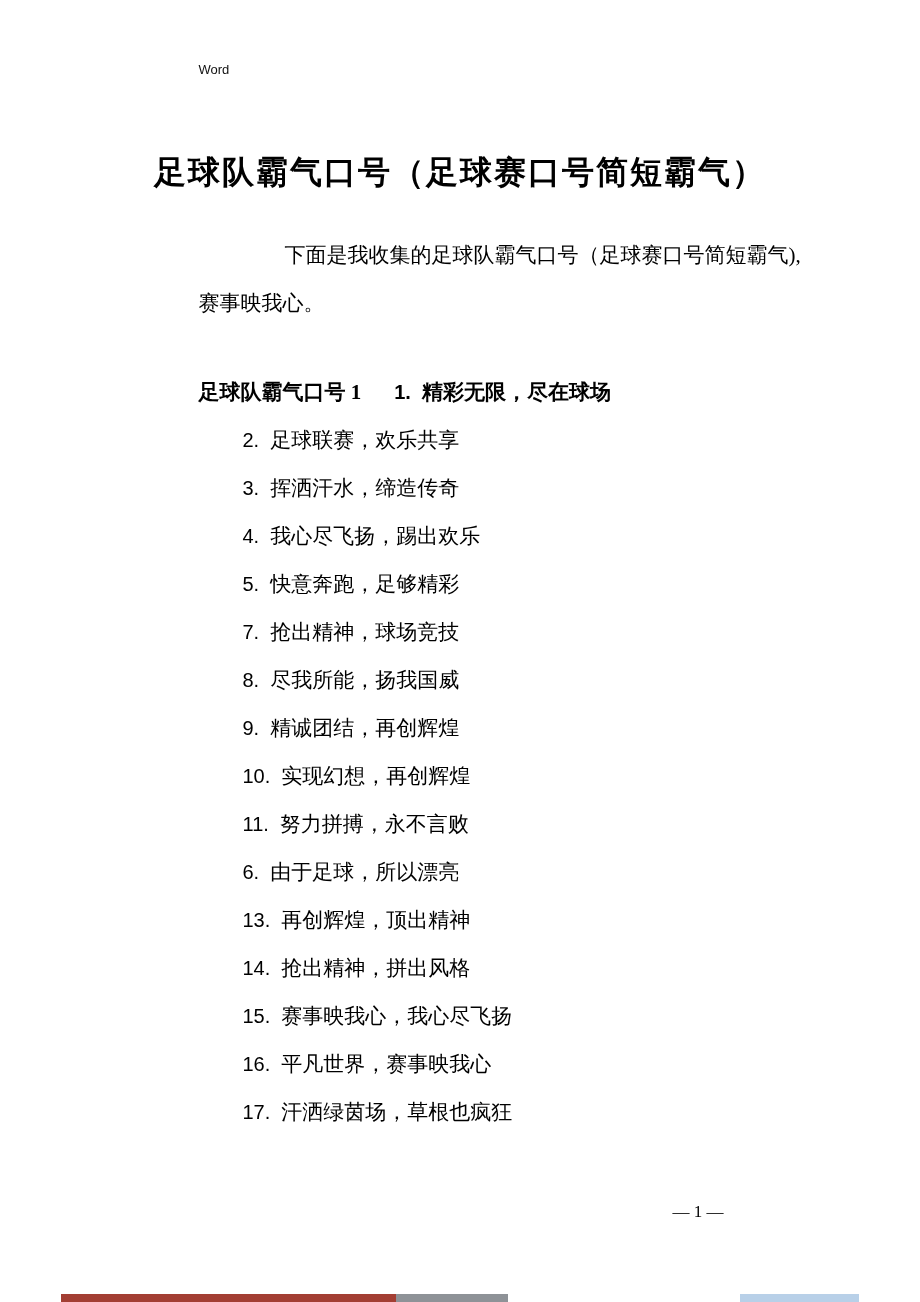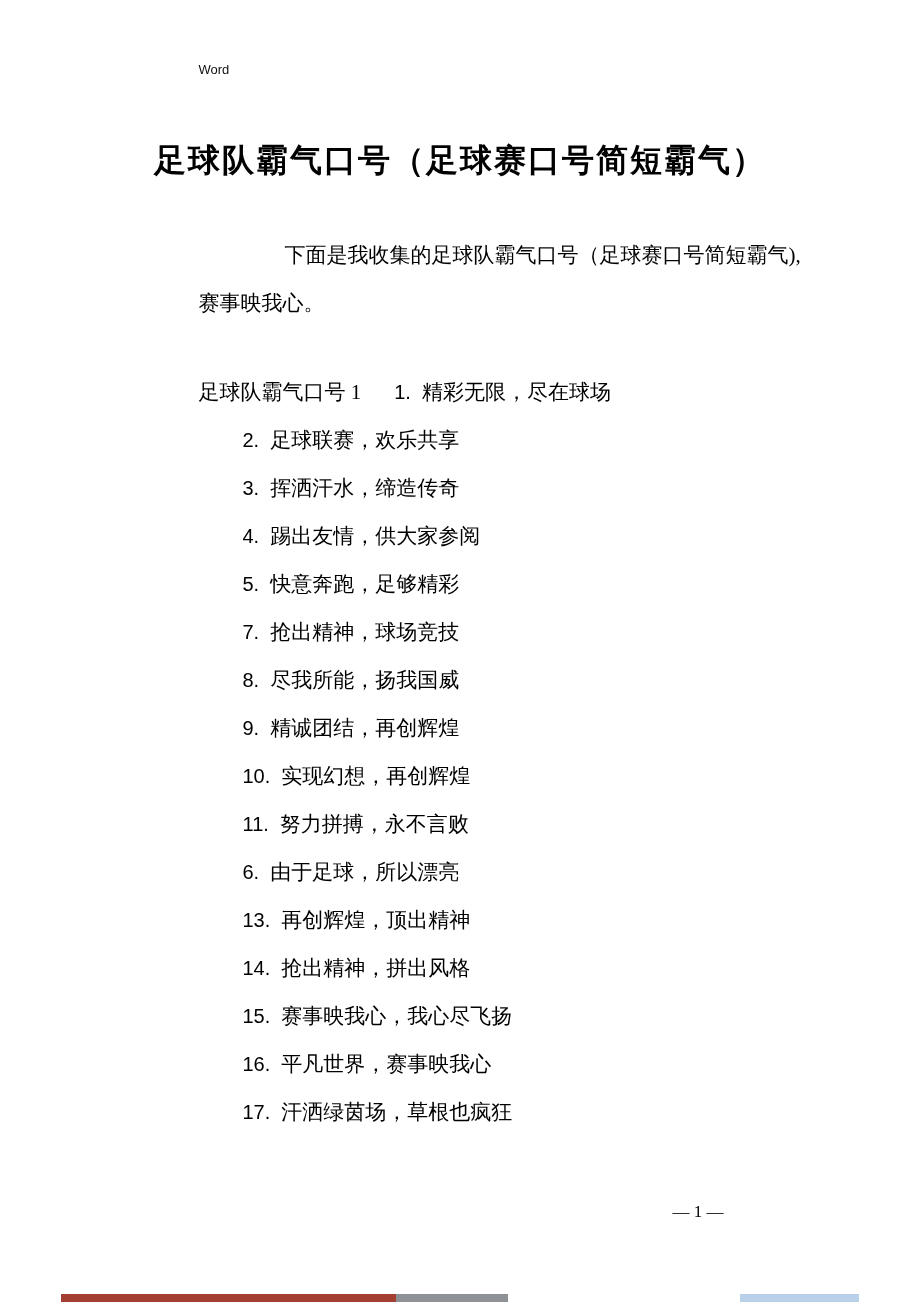--- a/index.html
+++ b/index.html
@@ -18,21 +18,21 @@
     left: 138px;
     top: 62px;
     font-family: "Liberation Sans", "DejaVu Sans", sans-serif;
     font-size: 13px;
     color: #111111;
   }
   .doc-title {
     position: absolute;
     left: 0;
     right: 0;
-    top: 136px;
+    top: 148px;
     text-align: center;
     font-size: 32px;
     font-weight: 700;
     letter-spacing: 2px;
     line-height: 48px;
     white-space: nowrap;
   }
   .intro {
     position: absolute;
     left: 138px;
@@ -48,21 +48,21 @@
     top: 368px;
     width: 650px;
     font-size: 21px;
   }
   .slogan-row {
     height: 48px;
     line-height: 48px;
     padding-left: 44px;
     white-space: nowrap;
   }
-  .slogan-row.first { padding-left: 0; }
+  .slogan-row.first { padding-left: 0; font-weight: bold; }
   .slogan-row .heading { margin-right: 33px; }
   .slogan-row .num {
     font-family: "Liberation Sans", "DejaVu Sans", sans-serif;
     font-size: 20px;
     margin-right: 11px;
   }
   .page-number {
     position: absolute;
     left: 0;
     right: 0;
@@ -96,21 +96,21 @@
     <div class="line2">赛事映我心。</div>
   </div>
 
   <div class="slogan-list" id="slogan-list">
     <div class="slogan-row first">
       <span class="heading">足球队霸气口号 1</span><span class="num">1.</span><span class="txt">精彩无限，尽在球场</span>
     </div>
 
   <div class="slogan-row"><span class="num">2.</span><span class="txt">足球联赛，欢乐共享</span></div>
       <div class="slogan-row"><span class="num">3.</span><span class="txt">挥洒汗水，缔造传奇</span></div>
-      <div class="slogan-row"><span class="num">4.</span><span class="txt">踢出友情，供大家参阅</span></div>
+      <div class="slogan-row"><span class="num">4.</span><span class="txt">我心尽飞扬，踢出欢乐</span></div>
       <div class="slogan-row"><span class="num">5.</span><span class="txt">快意奔跑，足够精彩</span></div>
       <div class="slogan-row"><span class="num">7.</span><span class="txt">抢出精神，球场竞技</span></div>
       <div class="slogan-row"><span class="num">8.</span><span class="txt">尽我所能，扬我国威</span></div>
       <div class="slogan-row"><span class="num">9.</span><span class="txt">精诚团结，再创辉煌</span></div>
       <div class="slogan-row"><span class="num">10.</span><span class="txt">实现幻想，再创辉煌</span></div>
       <div class="slogan-row"><span class="num">11.</span><span class="txt">努力拼搏，永不言败</span></div>
       <div class="slogan-row"><span class="num">6.</span><span class="txt">由于足球，所以漂亮</span></div>
       <div class="slogan-row"><span class="num">13.</span><span class="txt">再创辉煌，顶出精神</span></div>
       <div class="slogan-row"><span class="num">14.</span><span class="txt">抢出精神，拼出风格</span></div>
       <div class="slogan-row"><span class="num">15.</span><span class="txt">赛事映我心，我心尽飞扬</span></div>

